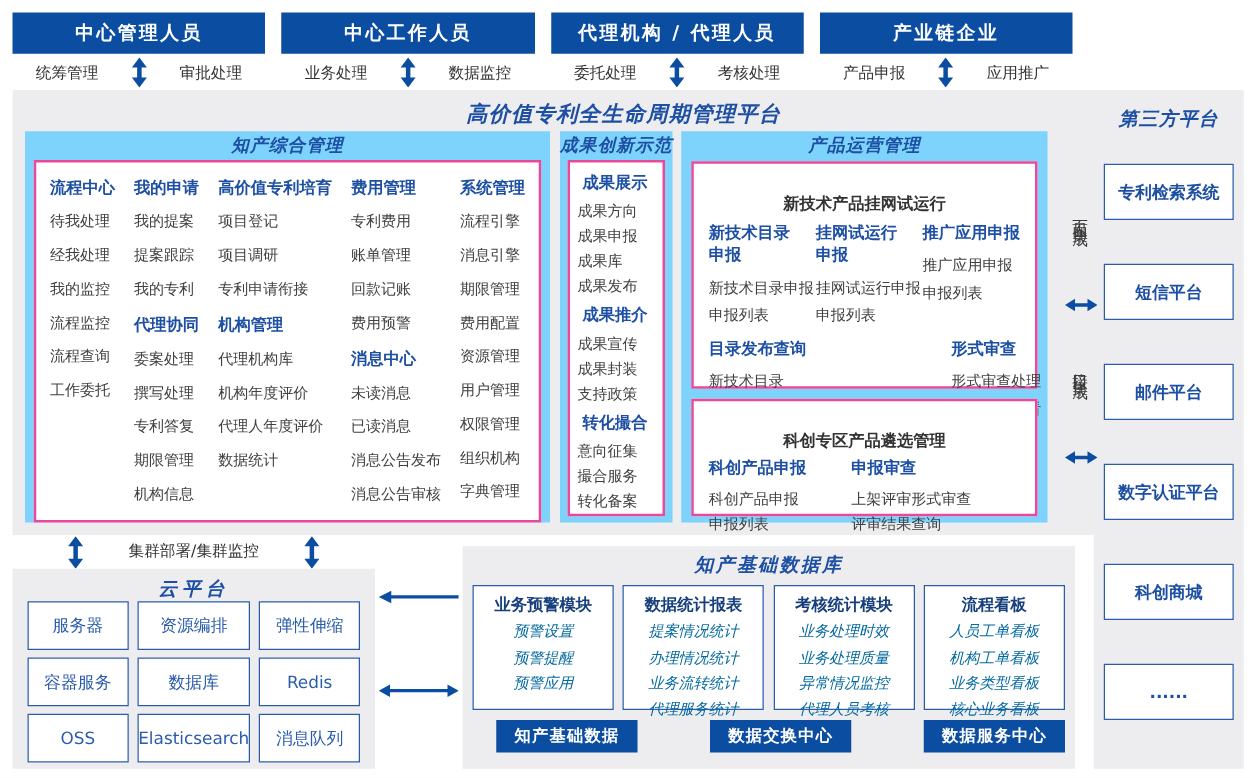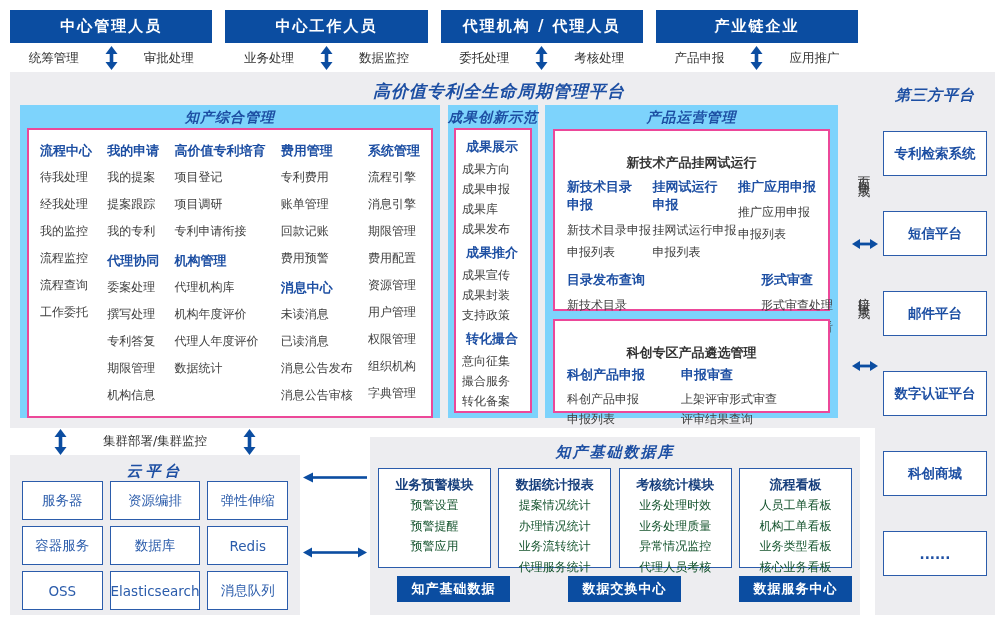--- a/index.html
+++ b/index.html
@@ -87,21 +87,21 @@
   .cd-arrow1 { position: absolute; left: 303px; top: 471px; }
   .cd-arrow2 { position: absolute; left: 303px; top: 546px; }
 
   
   .data-center { position: absolute; left: 370px; top: 437px; width: 490px; height: 178px; background: #ededf0; }
   .dc-title { text-align: center; font-size: 15px; font-weight: bold; font-style: italic;
               color: #1d4fa3; letter-spacing: 2px; padding-top: 6px; height: 29px; }
   .dc-modules { display: flex; justify-content: space-between; padding: 2px 8px 0; }
   .dc-module { width: 113px; height: 100px; background: #ffffff; border: 1.5px solid #2b5cab; text-align: center; }
   .dc-module-title { font-size: 13px; font-weight: bold; color: #173f7c; padding-top: 6px; line-height: 20px; }
-  .dc-item { font-size: 12px; color: #14532d; line-height: 20.5px; }
+  .dc-item { font-size: 12px; color: #0369a1; line-height: 20.5px; font-style: italic; }
   .dc-bars { display: flex; justify-content: space-between; padding: 8px 8px 0; }
   .dc-bar { width: 113px; height: 26px; background: #0b4da1; color: #ffffff; font-size: 13px; font-weight: bold;
             display: flex; align-items: center; justify-content: center; letter-spacing: 1px; margin-left: 19px; }
 </style>
 </head>
 <body>
 
 <div class="canvas">
 
   <div class="actors">

